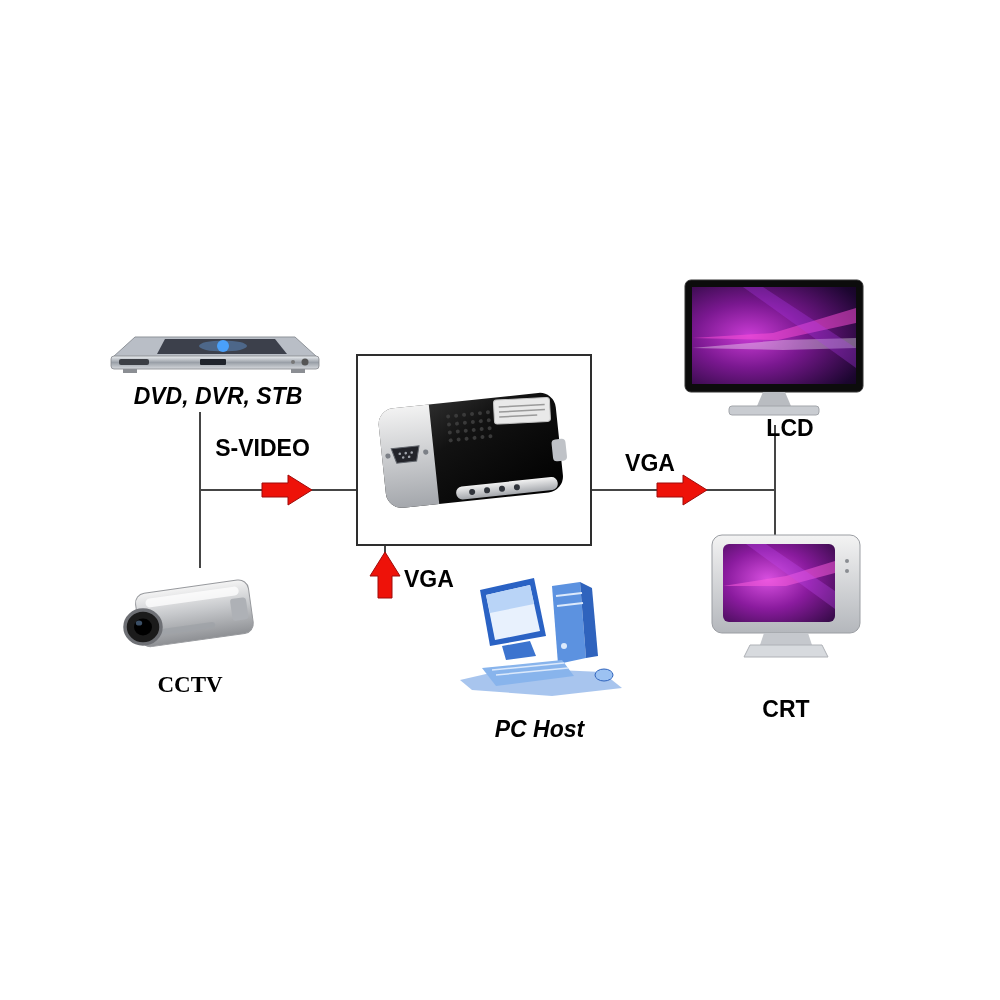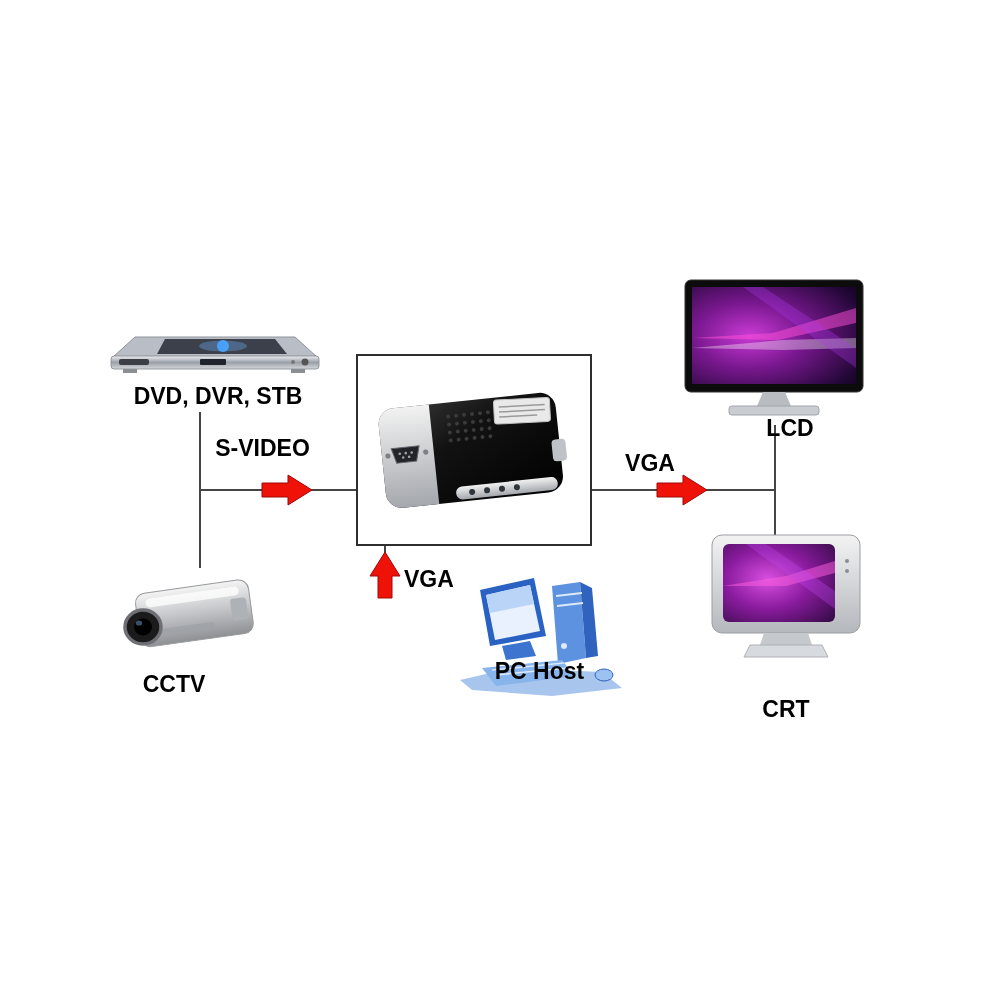--- a/index.html
+++ b/index.html
@@ -24,28 +24,28 @@
   }
   .center{text-align:center;}
   
   .dvd      {left:105px; top:323px; width:220px; height:60px;}
   .cctv     {left:110px; top:563px; width:165px; height:105px;}
   .converter{left:356px; top:354px; width:236px; height:192px;}
   .lcd      {left:683px; top:278px; width:185px; height:145px;}
   .crt      {left:706px; top:531px; width:160px; height:135px;}
   .pchost   {left:452px; top:572px; width:180px; height:128px;}
   
-  .lbl-dvd    {left:110px; top:384px; width:216px;}
+  .lbl-dvd    {left:110px; top:384px; width:216px;font-style:italic;}
   .lbl-svideo {left:185px; top:436px; width:155px;}
   .lbl-vga-out{left:600px; top:451px; width:100px;}
   .lbl-vga-in {left:404px; top:567px; width:90px; text-align:left;}
   .lbl-lcd    {left:740px; top:416px; width:100px;}
   .lbl-crt    {left:736px; top:672px; width:100px;margin-top:25px;}
-  .lbl-cctv   {left:124px; top:672px; width:100px;}
-  .lbl-pchost {left:477px; top:659px; width:125px;}
+  .lbl-cctv   {left:140px; top:672px; width:100px;font-family:Liberation Serif, serif;}
+  .lbl-pchost {left:477px; top:717px; width:125px;font-style:italic;}
 </style>
 </head>
 <body>
 
 <div class="canvas">
 
   <svg class="wires" viewBox="0 0 1000 1000">
     <g>
       <line class="wire" x1="200" y1="412" x2="200" y2="568"></line>
     </g>

